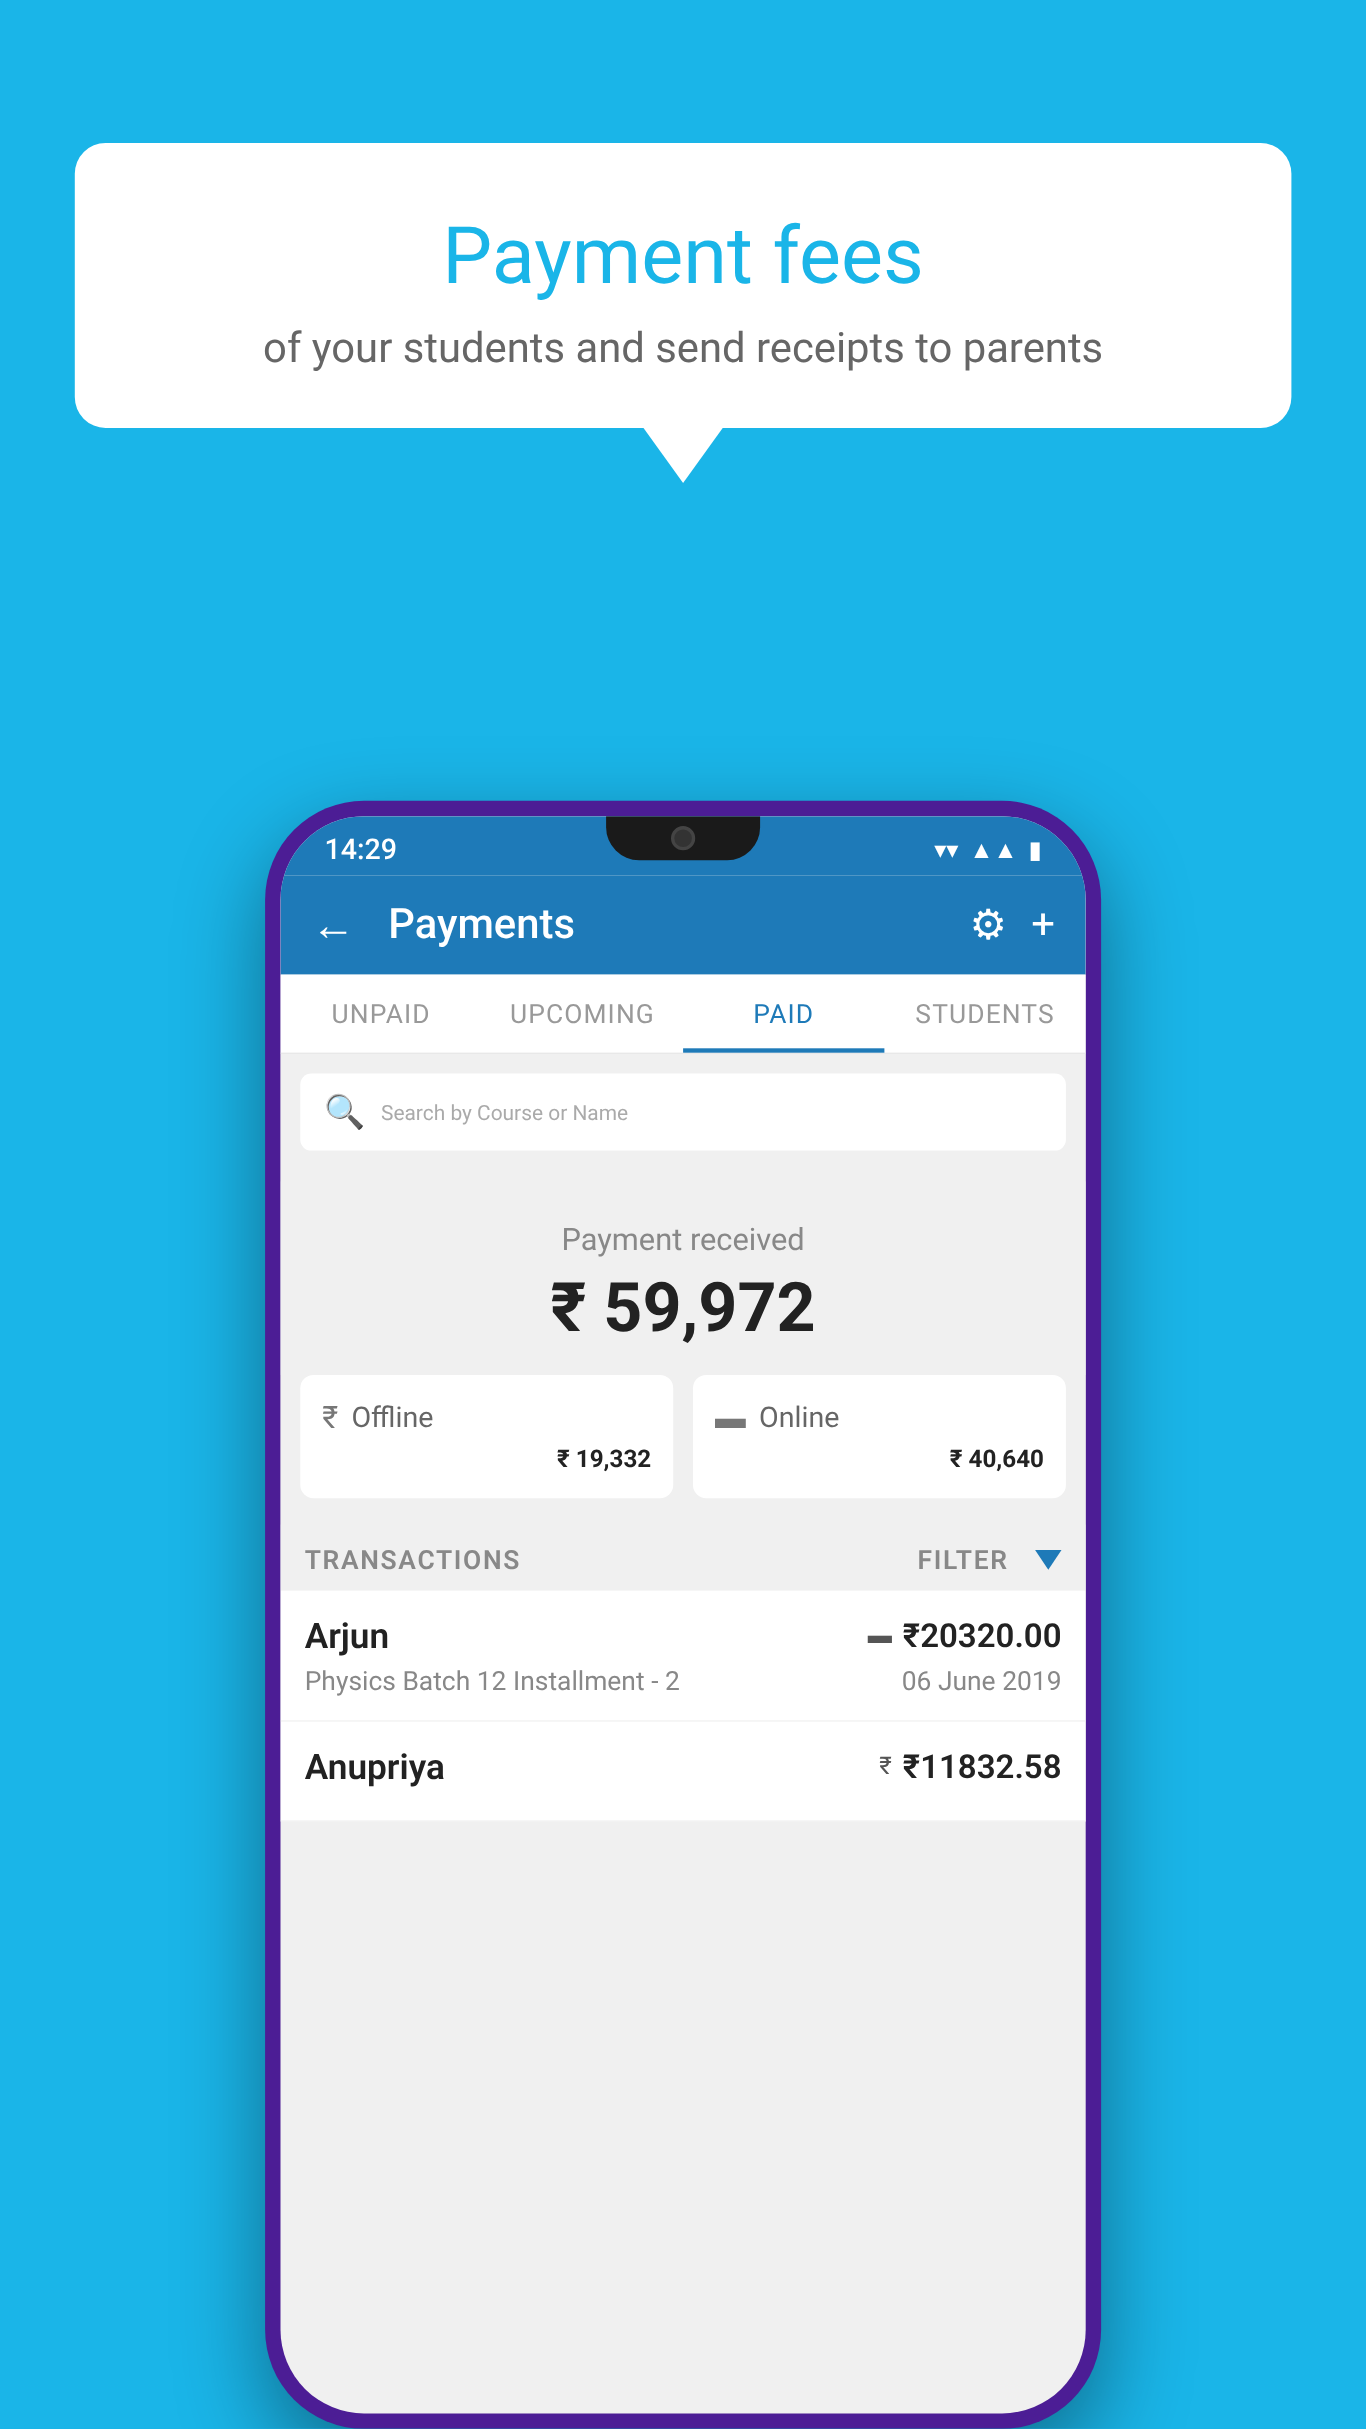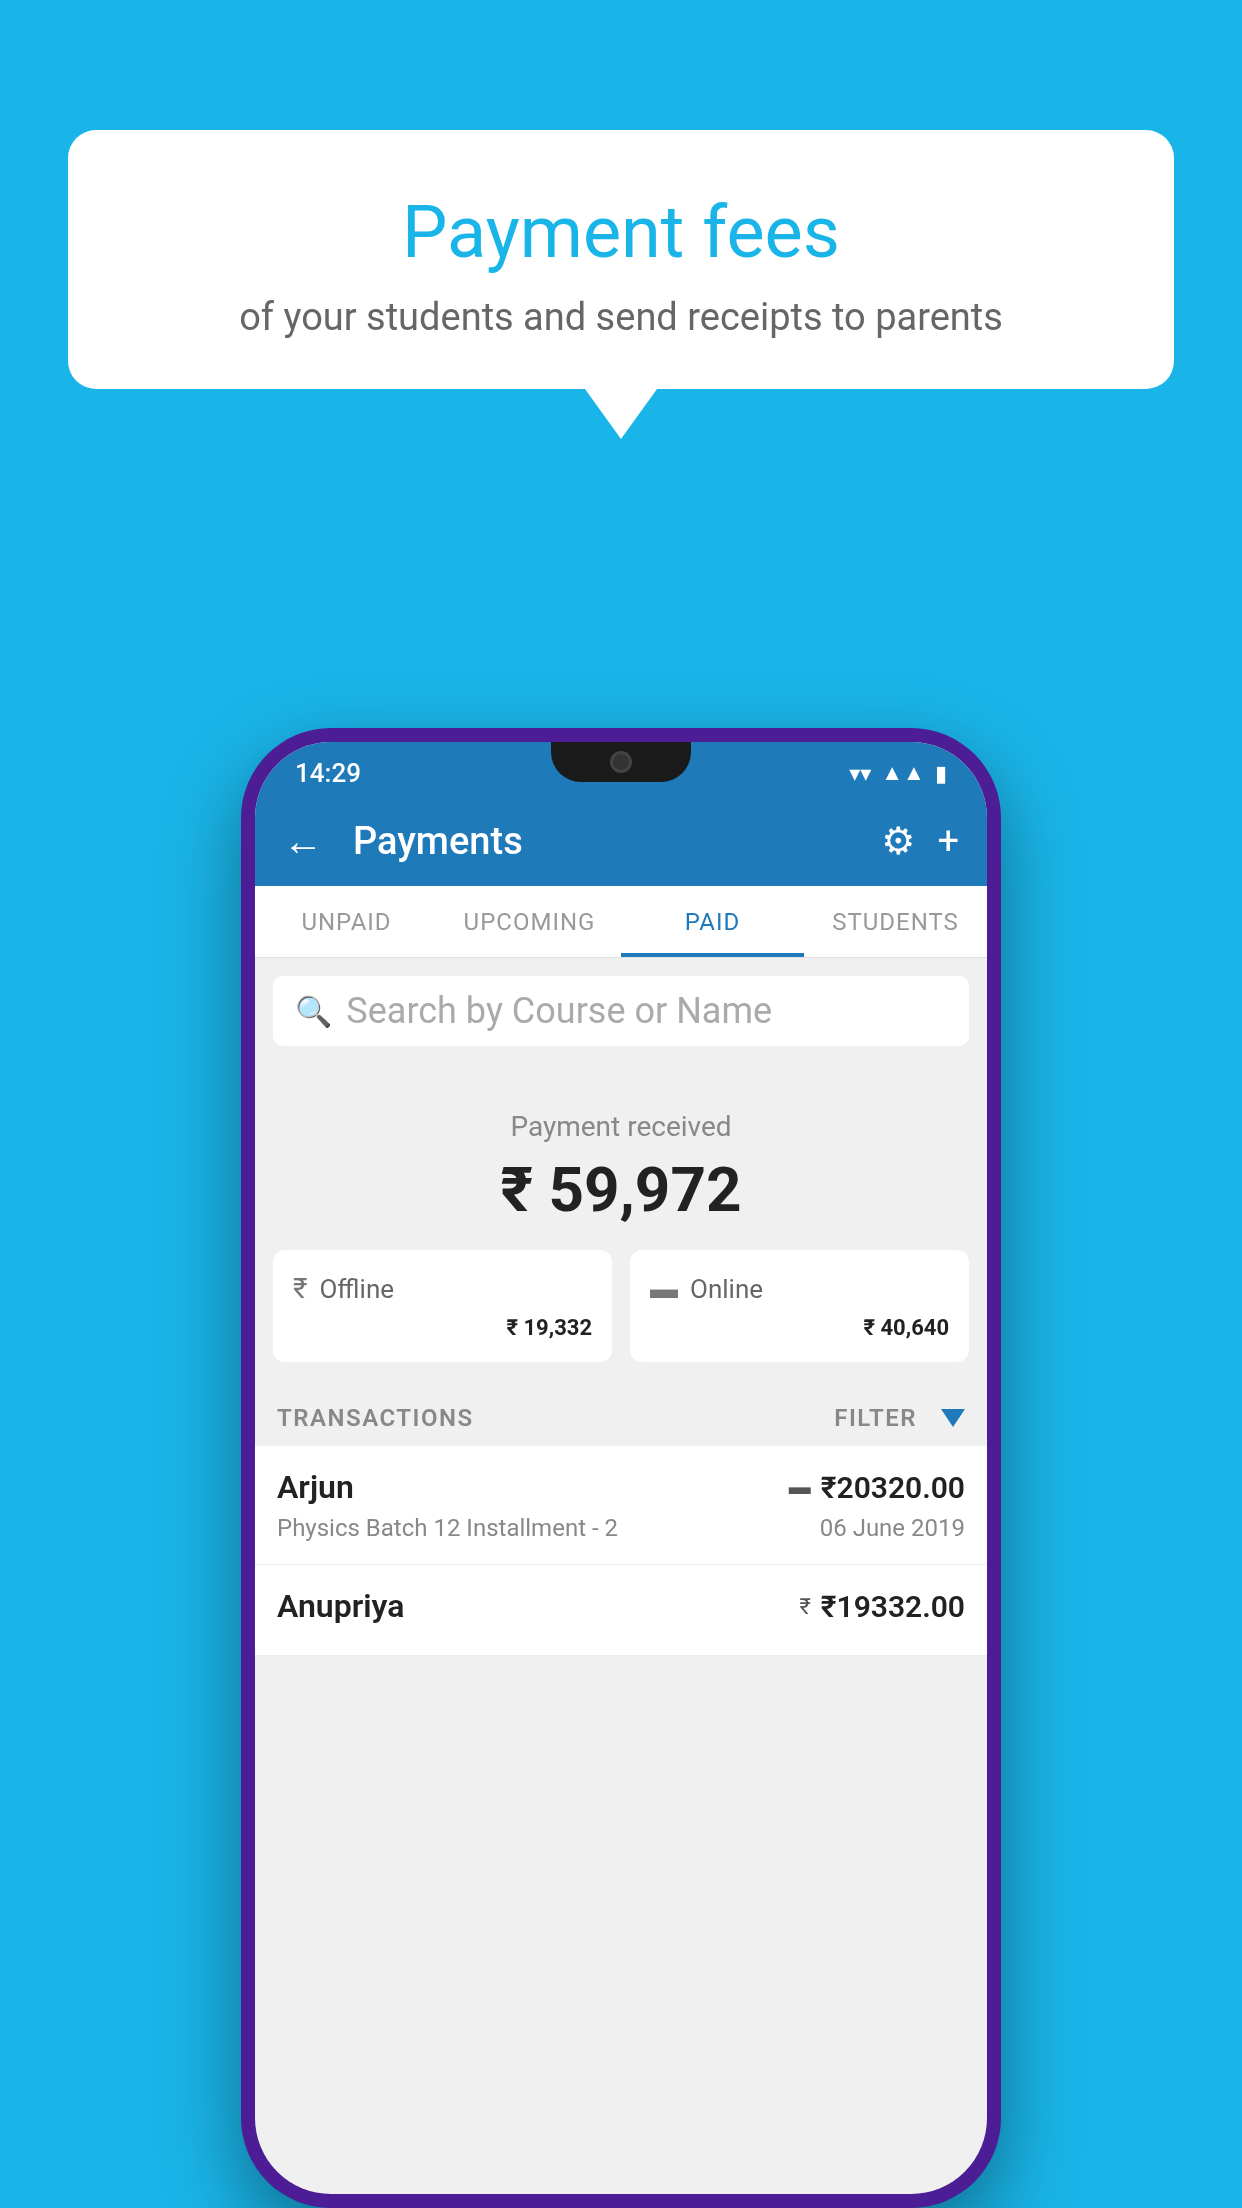--- a/index.html
+++ b/index.html
@@ -233,21 +233,21 @@
       align-items: center;
       padding: 0 22px;
       gap: 14px;
     }
     .search-icon-el {
       color: #888;
       font-size: 30px;
     }
     .search-placeholder {
       color: #aaa;
-      font-size: 36px;
+      font-size: 19px;
     }
 
     
     .payment-received-section {
       background: #f0f0f0;
       padding: 36px 0 24px 0;
       text-align: center;
       margin-top: 28px;
     }
     .payment-received-label {
@@ -476,21 +476,21 @@
               <span class="transaction-desc">Physics Batch 12 Installment - 2</span>
               <span class="transaction-date">06 June 2019</span>
             </div>
           </div>
 
           <div class="transaction-item">
             <div class="transaction-row1">
               <span class="transaction-name">Anupriya</span>
               <div class="transaction-amount-row">
                 <span class="online-icon">₹</span>
-                <span class="transaction-amount">₹19332.00</span>
+                <span class="transaction-amount">₹11832.58</span>
               </div>
             </div>
           </div>
         </div>
 
       </div>
     </div>
   </div>
 </div>
 

